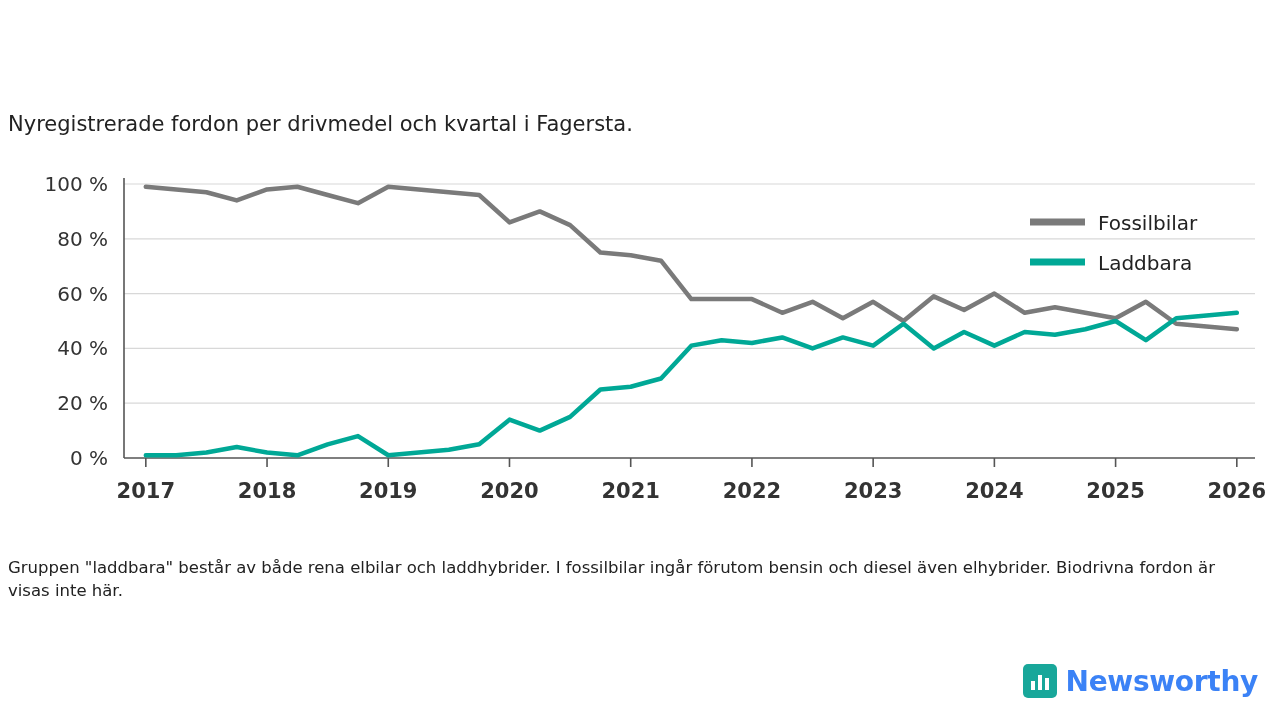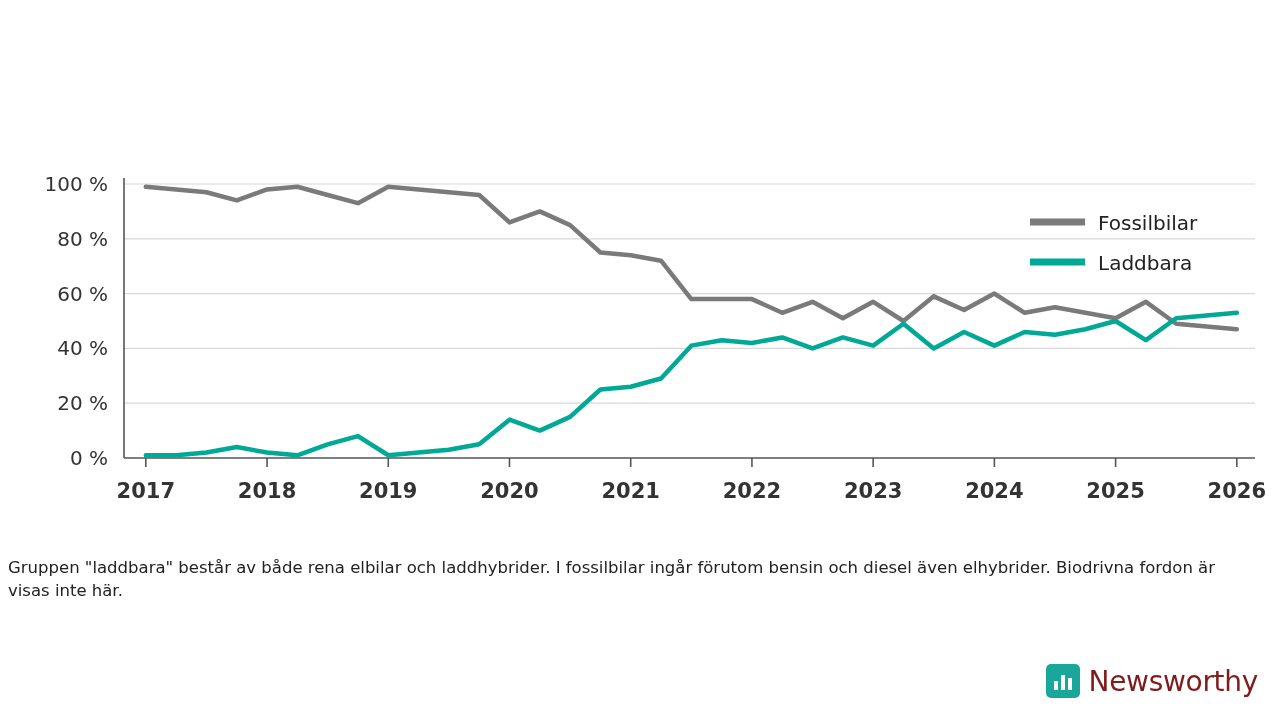--- a/index.html
+++ b/index.html
@@ -78,22 +78,22 @@
     bottom: 8px;
     width: 4px;
     background: #ffffff;
     display: block;
   }
   .brand-mark i.b1 { left: 8px;  height: 9px; }
   .brand-mark i.b2 { left: 15px; height: 15px; }
   .brand-mark i.b3 { left: 22px; height: 12px; }
   .brand-name {
     font-size: 28px;
-    font-weight: normal;
-    color: #7f1d1d;
+    font-weight: bold;
+    color: #3b82f6;
     letter-spacing: -0.3px;
   }
   .legend-label {
     font-size: 20px;
     fill: #222222;
     font-family: "DejaVu Sans", "Liberation Sans", sans-serif;
   }
   .axis-label {
     font-size: 20px;
     fill: #333333;
@@ -104,20 +104,21 @@
     font-weight: bold;
     fill: #333333;
     font-family: "DejaVu Sans", "Liberation Sans", sans-serif;
   }
 </style>
 </head>
 <body>
 
 <div class="page">
 
+  <div class="subhead">Nyregistrerade fordon per drivmedel och kvartal i Fagersta.</div>
 
   <div class="chart-area">
     <svg class="plot" id="plot" width="1280" height="350" viewBox="0 0 1280 350">
         <line x1="124" x2="1255" y1="298" y2="298" stroke="#555555" stroke-width="1.6"></line>
         <text x="108" y="305" text-anchor="end" class="axis-label">0 %</text>
         <line x1="124" x2="1255" y1="243.2" y2="243.2" stroke="#d8d8d8" stroke-width="1.2"></line>
         <text x="108" y="250.2" text-anchor="end" class="axis-label">20 %</text>
         <line x1="124" x2="1255" y1="188.39999999999998" y2="188.39999999999998" stroke="#d8d8d8" stroke-width="1.2"></line>
         <text x="108" y="195.39999999999998" text-anchor="end" class="axis-label">40 %</text>
         <line x1="124" x2="1255" y1="133.6" y2="133.6" stroke="#d8d8d8" stroke-width="1.2"></line>

